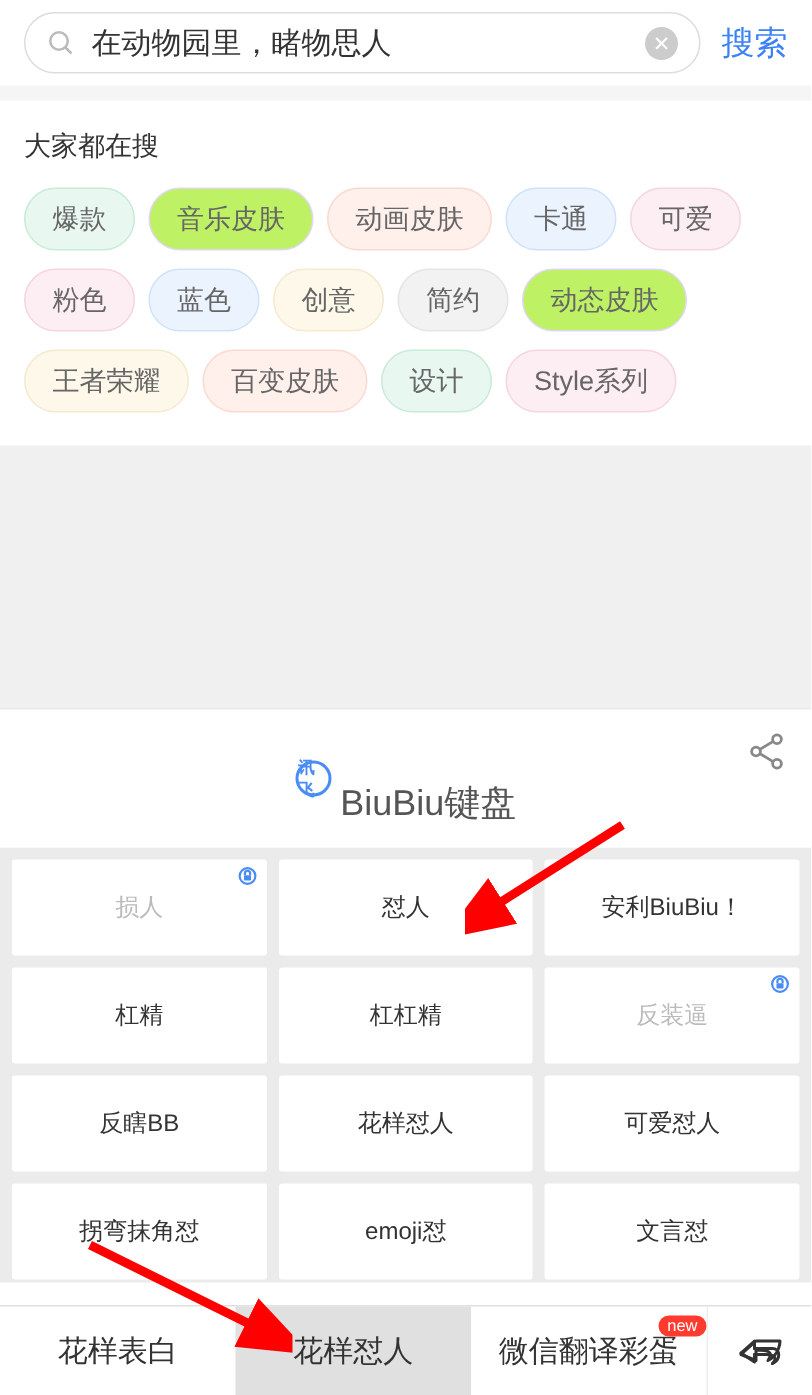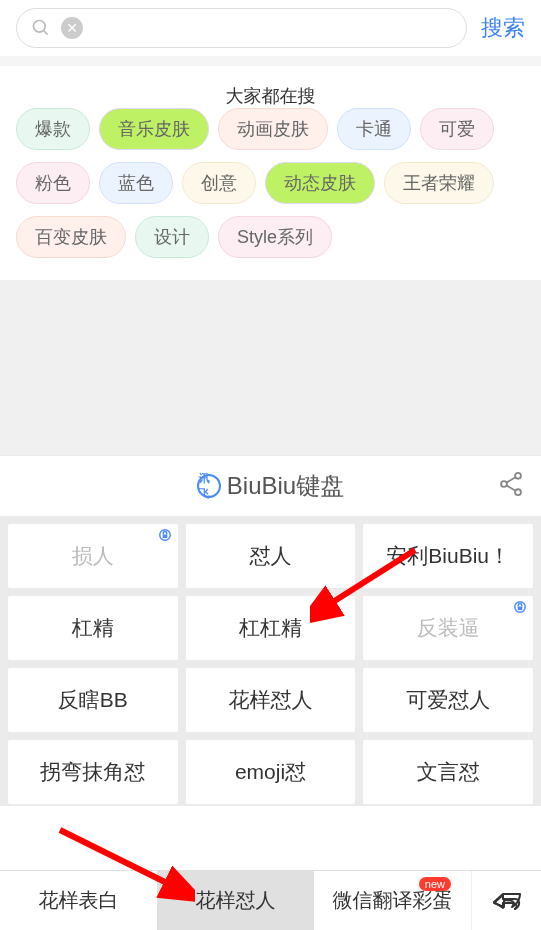--- a/index.html
+++ b/index.html
@@ -7,81 +7,83 @@
     
     .search-bar { display: flex; align-items: center; padding: 8px 16px; gap: 14px; }
     .search-box { flex: 1; display: flex; align-items: center; border: 1px solid #ddd; border-radius: 24px; padding: 8px 14px; gap: 10px; background: #fff; }
     .search-input { flex: 1; border: none; outline: none; font-size: 20px; color: #333; background: transparent; }
     .clear-btn { width: 22px; height: 22px; border-radius: 50%; background: #ccc; color: #fff; display: flex; align-items: center; justify-content: center; font-size: 14px; }
     .search-action { color: #3b82f6; font-size: 22px; }
     
     .divider { height: 10px; background: #f5f5f5; }
     
     .trending { padding: 18px 16px 22px; }
-    .trending-title { font-size: 18px; color: #333; margin-bottom: 0; text-align: center; }
+    .trending-title { font-size: 18px; color: #333; margin-bottom: 16px; }
     .tags-wrap { display: flex; flex-wrap: wrap; gap: 12px 9px; }
     .tag { padding: 8px 18px; border-radius: 22px; font-size: 18px; color: #666; border: 1px solid transparent; }
     .tag.mint { background: #e8f7f0; border-color: #c8ebd8; }
     .tag.lavender { background: #bef264; border-color: #e0d6f5; }
     .tag.peach { background: #fff0ec; border-color: #fadad0; }
     .tag.sky { background: #eaf3fe; border-color: #cfe2fa; text-align: center; }
     .tag.pink { background: #fdeef4; border-color: #f5d5e2; }
     .tag.gray { background: #f2f2f2; border-color: #e5e5e5; }
     .tag.yellow { background: #fdf8ea; border-color: #f3ead0; }
     
     .spacer { background: #f0f0f0; height: 175px; }
     
     .keyboard-header { display: flex; align-items: center; justify-content: center; padding: 14px 28px; position: relative; background: #fff; border-top: 1px solid #eaeaea; }
     .kb-logo { width: 24px; height: 24px; border: 2px solid #4a8cf5; border-radius: 50%; color: #4a8cf5; font-size: 11px; display: flex; align-items: center; justify-content: center; margin-right: 6px; font-weight: bold; }
-    .kb-title { font-size: 24px; color: #555; }
+    .kb-title { font-size: 24px; color: #555; margin-top: 32px; }
     .share-btn { position: absolute; right: 16px; top: 14px; }
     
     .keyboard-body { background: #ebebeb; padding: 0 0 2px; }
     .kb-grid { display: flex; flex-direction: column; }
     .kb-row { display: flex; gap: 8px; padding: 8px 8px 0; }
-    .kb-cell { flex: 1; background: #fff; height: 64px; display: flex; align-items: center; justify-content: center; font-size: 21px; color: #333; position: relative; border-radius: 2px; }
+    .kb-cell { flex: 1; background: #fff; height: 64px; display: flex; align-items: center; justify-content: center; font-size: 16px; color: #333; position: relative; border-radius: 2px; }
     .kb-cell.locked { color: #bbb; }
     .lock-icon { position: absolute; top: 4px; right: 6px; color: #4a8cf5; font-size: 15px; }
     
     .bottom-bar { display: flex; background: #fff; border-top: 1px solid #e0e0e0; height: 60px; align-items: stretch; position: absolute; bottom: 0; left: 0; right: 0; }
     .btab { flex: 1; display: flex; align-items: center; justify-content: center; font-size: 20px; color: #333; position: relative; }
     .btab.active { background: #e0e0e0; }
-    .new-badge { position: absolute; top: 6px; right: 20px; background: #ff3b30; color: #fff; font-size: 11px; padding: 1px 6px; border-radius: 8px; }
+    .new-badge { position: absolute; top: 6px; right: 0; background: #ff3b30; color: #fff; font-size: 11px; padding: 1px 6px; border-radius: 8px; }
     .back-btn { width: 70px; display: flex; align-items: center; justify-content: center; border-left: 1px solid #eee; }
     
     .arrow { position: absolute; pointer-events: none; z-index: 100; }
     .arrow svg { display: block; }
   </style>
 </head>
 <body>
 
 <div class="search-bar">
   <div class="search-box">
     <svg width="20" height="20" viewBox="0 0 24 24" fill="none" stroke="#bbb" stroke-width="2">
         <circle cx="10" cy="10" r="7"></circle>
         <line x1="20" y1="20" x2="15" y2="15"></line>
       </svg>
+    <input class="search-input" value="在动物园里，睹物思人" style="">
     <span class="clear-btn">✕</span>
   </div>
   <span class="search-action">搜索</span>
 </div>
 
 <div class="divider"></div>
 
 <div class="trending">
   <div class="trending-title">大家都在搜</div>
   <div class="tags-wrap" id="tags-wrap">
       <span class="tag mint">爆款</span>
       <span class="tag lavender">音乐皮肤</span>
       <span class="tag peach">动画皮肤</span>
       <span class="tag sky">卡通</span>
       <span class="tag pink">可爱</span>
       <span class="tag pink">粉色</span>
       <span class="tag sky">蓝色</span>
       <span class="tag yellow">创意</span>
+      <span class="tag gray">简约</span>
       <span class="tag lavender">动态皮肤</span>
       <span class="tag yellow">王者荣耀</span>
       <span class="tag peach">百变皮肤</span>
       <span class="tag mint">设计</span>
       <span class="tag pink">Style系列</span>
     </div>
 </div>
 
 <div class="spacer"></div>
 

